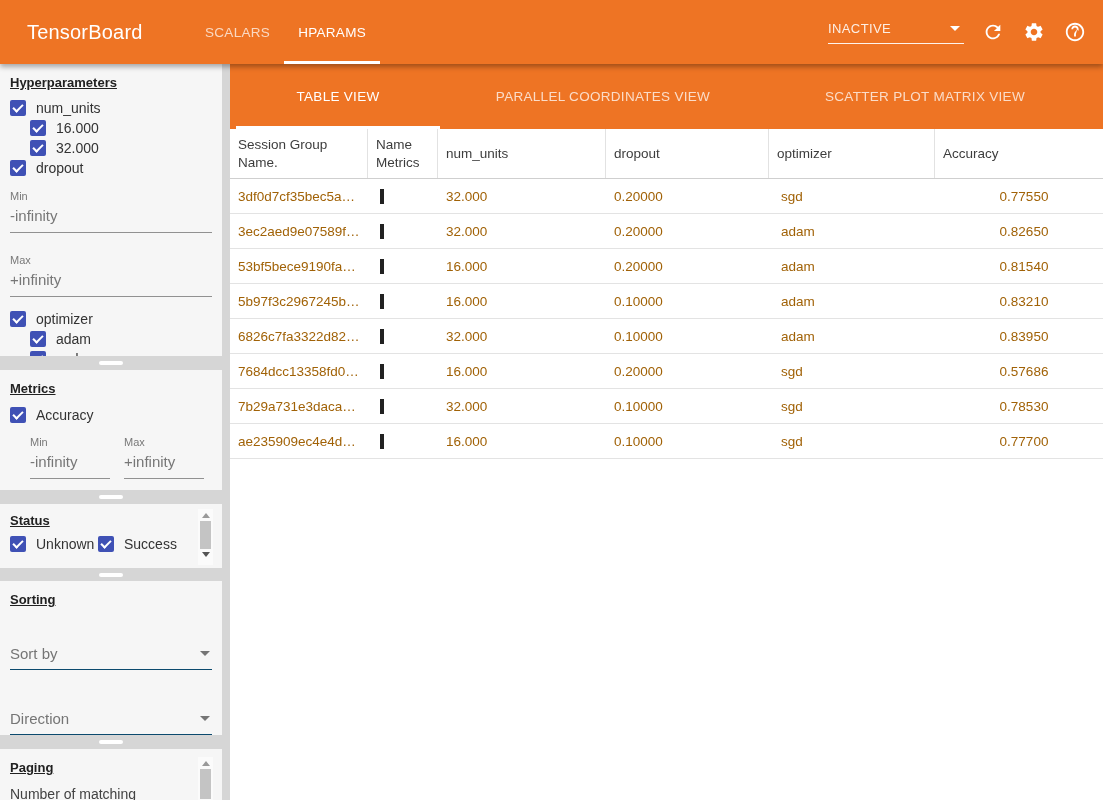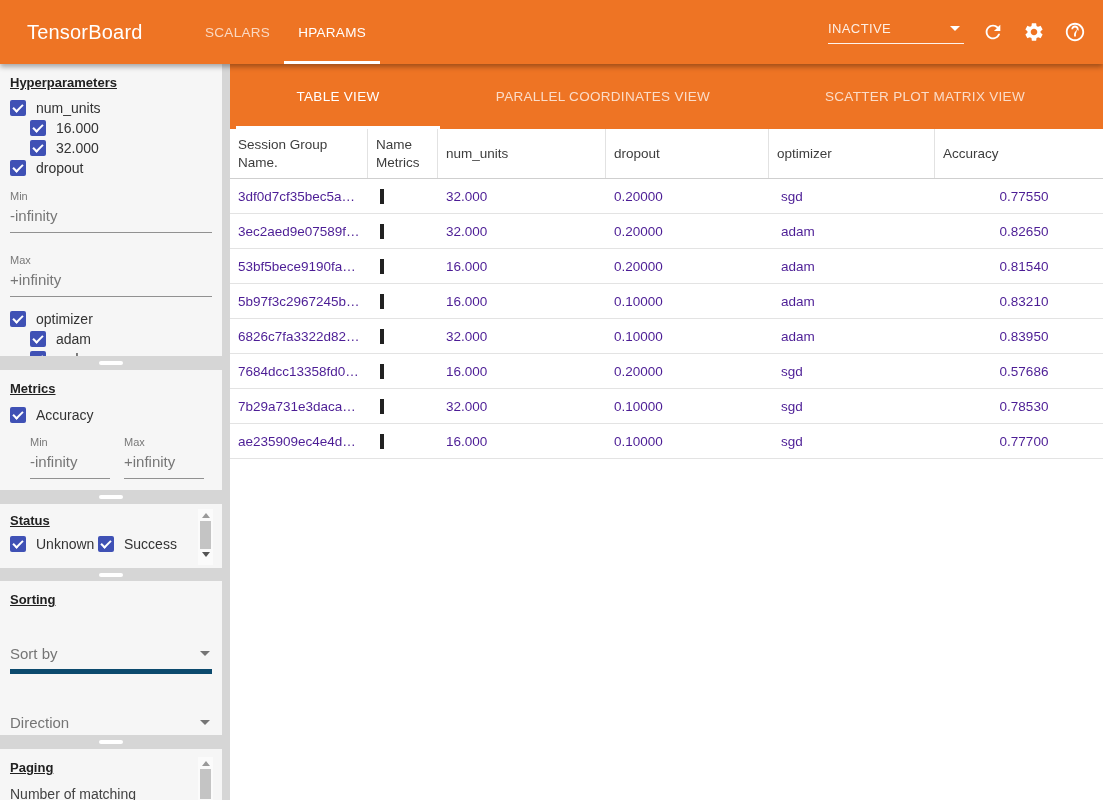--- a/index.html
+++ b/index.html
@@ -44,21 +44,21 @@
 
   .field-label { font-size:11px; color:#797979; }
   .field-value { font-size:15px; color:#777; padding:5px 0 8px 0; border-bottom:1px solid #919191; }
 
   .metric-fields { display:flex; gap:14px; margin-left:20px; margin-top:12px; }
   .metric-fields .mf { width:80px; }
 
   .status-grid { display:grid; grid-template-columns:88px 1fr; row-gap:15px; margin-top:7px; width:185px; }
 
   .select-row { display:flex; align-items:center; justify-content:space-between;
-                border-bottom:5px solid #0c4a6e; padding-bottom:7px; cursor:pointer; }
+                border-bottom:1px solid #0c4a6e; padding-bottom:7px; cursor:pointer; }
   .select-row .sval { font-size:15px; color:#757575; }
   .caret-g { width:0; height:0; border-left:5px solid transparent; border-right:5px solid transparent;
              border-top:5px solid #757575; margin-right:2px; }
 
   .vscroll { position:absolute; width:15px; background:#fbfbfb; display:flex; flex-direction:column; align-items:center; }
   .arr-up { width:0;height:0;border-left:4px solid transparent;border-right:4px solid transparent;
             border-bottom:5px solid #9a9a9a; margin:4px 0 3px 0; }
   .arr-dn { width:0;height:0;border-left:4px solid transparent;border-right:4px solid transparent;
             border-top:5px solid #555; margin:3px 0 4px 0; }
   .thumb { width:11px; background:#c4c4c4; flex:0 0 auto; }
@@ -76,21 +76,21 @@
   .vt1 { width:204px; } .vt2 { width:326px; } .vt3 { width:318px; }
 
   .thead { display:flex; height:50px; border-bottom:1px solid #cfcfcf; }
   .th { display:flex; align-items:center; padding-left:8px; font-size:13.5px; color:#3d3d3d;
         line-height:1.28; border-right:1px solid #e2e2e2; }
   .th:last-child { border-right:none; }
   .c1 { width:138px; } .c2 { width:70px; } .c3 { width:168px; }
   .c4 { width:163px; } .c5 { width:166px; } .c6 { width:168px; }
 
   .trow { display:flex; height:35px; align-items:center; border-bottom:1px solid #e3e3e3; }
-  .td { font-size:13.5px; color:#4c1d95; padding-left:8px; white-space:nowrap; overflow:hidden; }
+  .td { font-size:13.5px; color:#a16207; padding-left:8px; white-space:nowrap; overflow:hidden; }
   .td.c5 { padding-left:12px; } .td.c6 { padding-left:10px;text-align:center; }
   .td.c2 { padding-left:12px; }
   .row-cbx { width:17px; height:17px; border:2px solid #212121; border-radius:2px; background:#fff; cursor:pointer; }
 </style>
 </head>
 <body>
 
 <div class="topbar">
   <div class="tb-title">TensorBoard</div>
   <div class="plugin-tabs">

